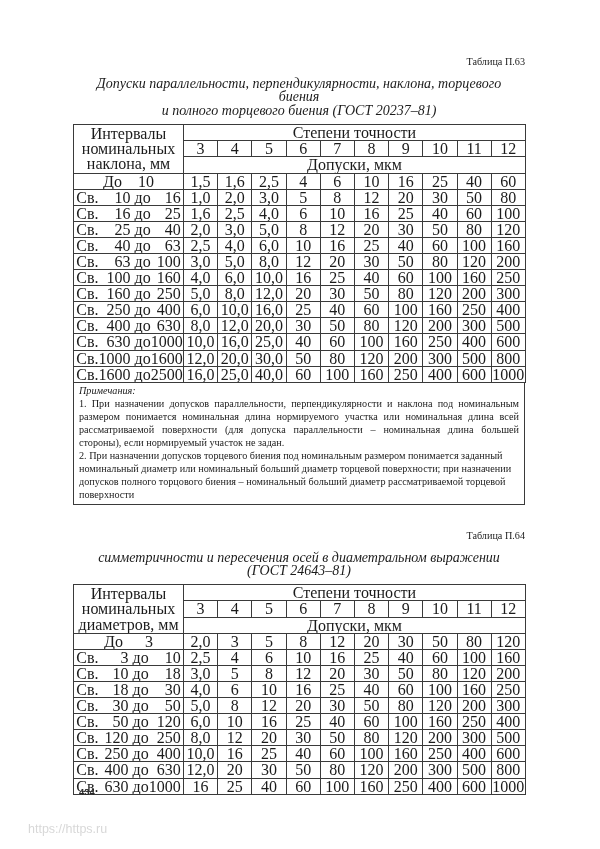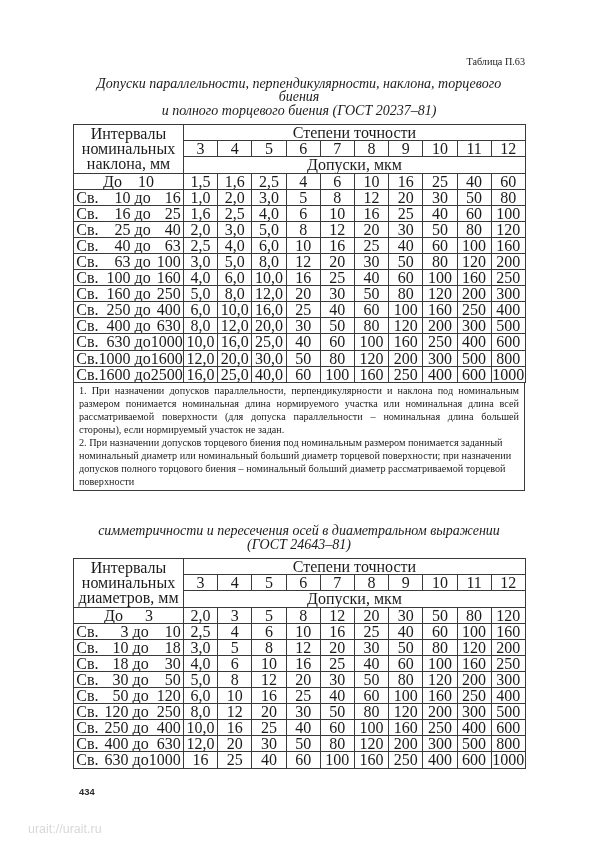--- a/index.html
+++ b/index.html
@@ -329,26 +329,28 @@
             <td>160</td>
             <td>250</td>
             <td>400</td>
             <td>600</td>
             <td>1000</td>
           </tr>
         </tbody>
     </table>
 
     <div class="notes">
+      <p class="nhead">Примечания:</p>
       <p class="n">1. При назначении допусков параллельности, перпендикулярности и наклона под номинальным размером понимается номинальная длина нормируемого участка или номинальная длина всей рассматриваемой поверхности (для допуска параллельности – номинальная длина большей стороны), если нормируемый участок не задан.</p>
       <p class="n last">2. При назначении допусков торцевого биения под номинальным размером понимается заданный номинальный диаметр или номинальный больший диаметр торцевой поверхности; при назначении допусков полного торцового биения – номинальный больший диаметр рассматриваемой торцевой поверхности</p>
     </div>
 
     <div class="sp-d"></div>
 
+    <p class="tbl-caption">Таблица П.64</p>
     <div class="sp-e"></div>
     <p class="tbl-title">симметричности и пересечения осей в диаметральном выражении (ГОСТ 24643–81)</p>
     <div class="sp-f"></div>
 
     <table class="dt">
       <colgroup>
         <col style="width:110px">
         <col span="10" style="width:34.2px">
       </colgroup>
       <tbody id="t2-body">
@@ -504,14 +506,14 @@
             <td>400</td>
             <td>600</td>
             <td>1000</td>
           </tr>
         </tbody>
     </table>
 
   </div>
 
   <div class="pageno">434</div>
-  <div class="watermark">urait://urait.ru</div>
+  <div class="watermark">https://https.ru</div>
 </div>
 
 </body></html>

